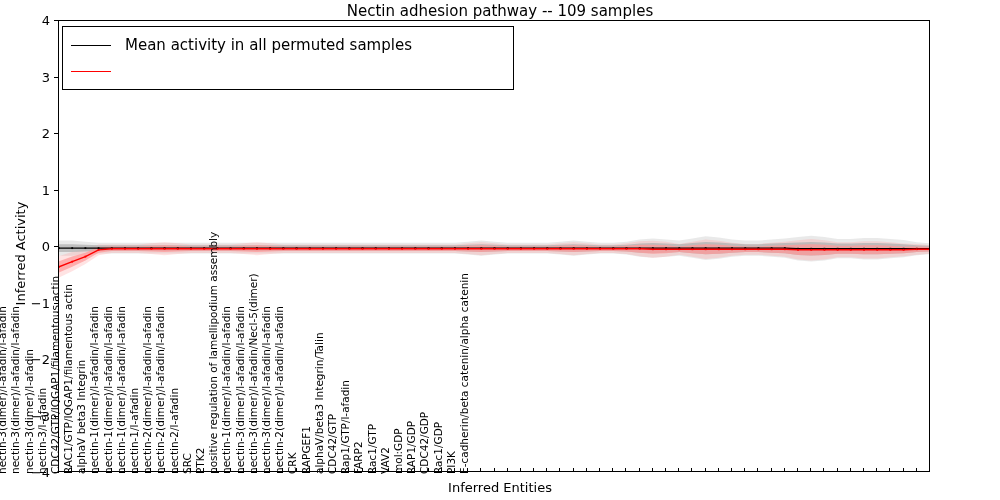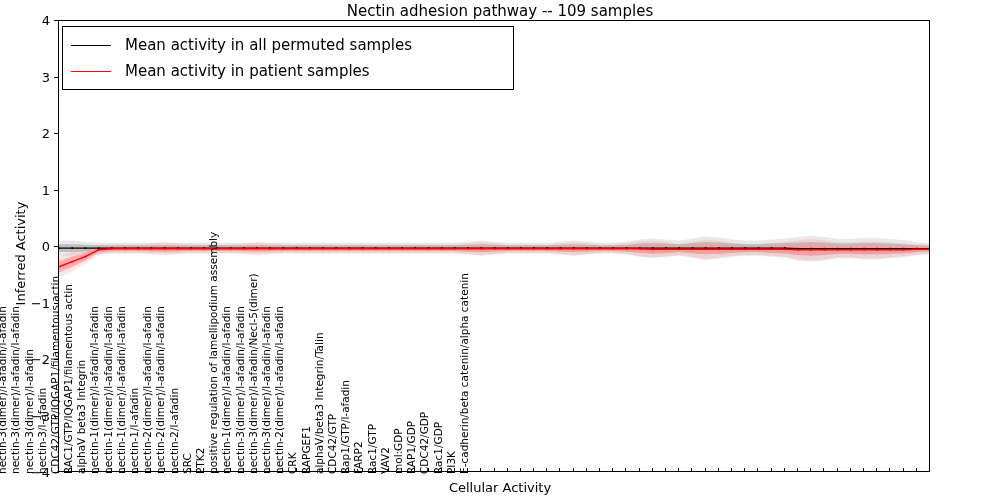--- a/index.html
+++ b/index.html
@@ -367,26 +367,25 @@
       <div class="xtick-mark" style="left: 889.409px;"></div>
       <div class="xlabel" style="left: 893.409px; top: 0px; height: 474px;">CDC42/GDP</div>
       <div class="xtick-mark" style="left: 902.606px;"></div>
       <div class="xlabel" style="left: 906.606px; top: 0px; height: 474px;">Rac1/GDP</div>
       <div class="xtick-mark" style="left: 915.803px;"></div>
       <div class="xlabel" style="left: 919.803px; top: 0px; height: 474px;">PI3K</div>
       <div class="xtick-mark" style="left: 929px;"></div>
       <div class="xlabel" style="left: 933px; top: 0px; height: 474px;">E-cadherin/beta catenin/alpha catenin</div>
     </div>
 
-  <div id="x-axis-title">Cellular Activity</div>
+  <div id="x-axis-title">Inferred Entities</div>
 
   <div id="legend">
     <div class="legend-row">
       <span class="legend-swatch"></span>
       <span class="legend-text">Mean activity in all permuted samples</span>
     </div>
     <div class="legend-row">
       <span class="legend-swatch red"></span>
-      <span class="legend-text">Mean activity in patient samples</span>
     </div>
   </div>
 
 </div>
 
 </body></html>

